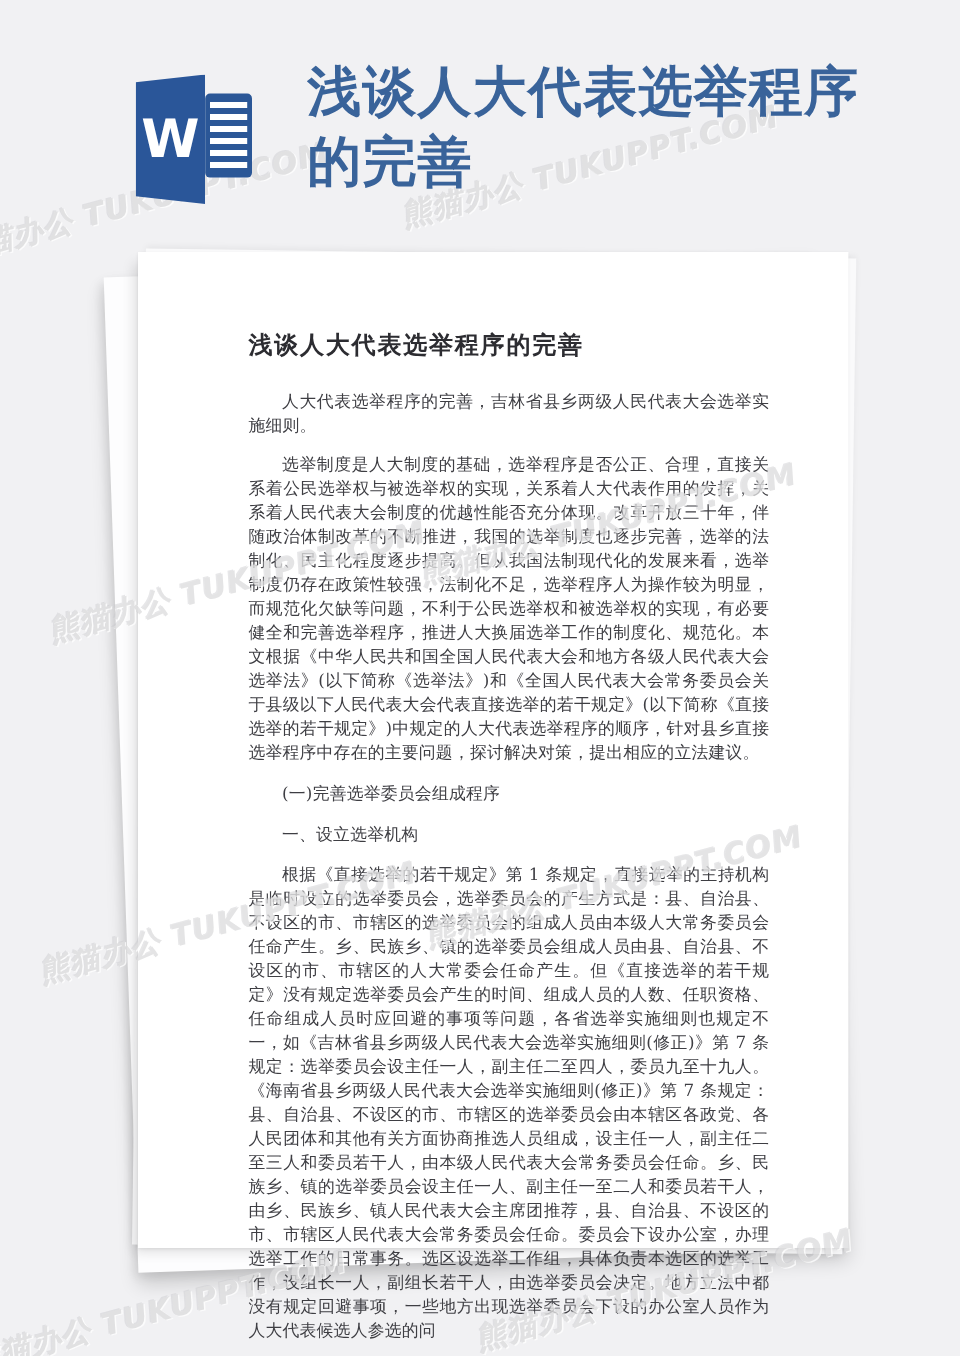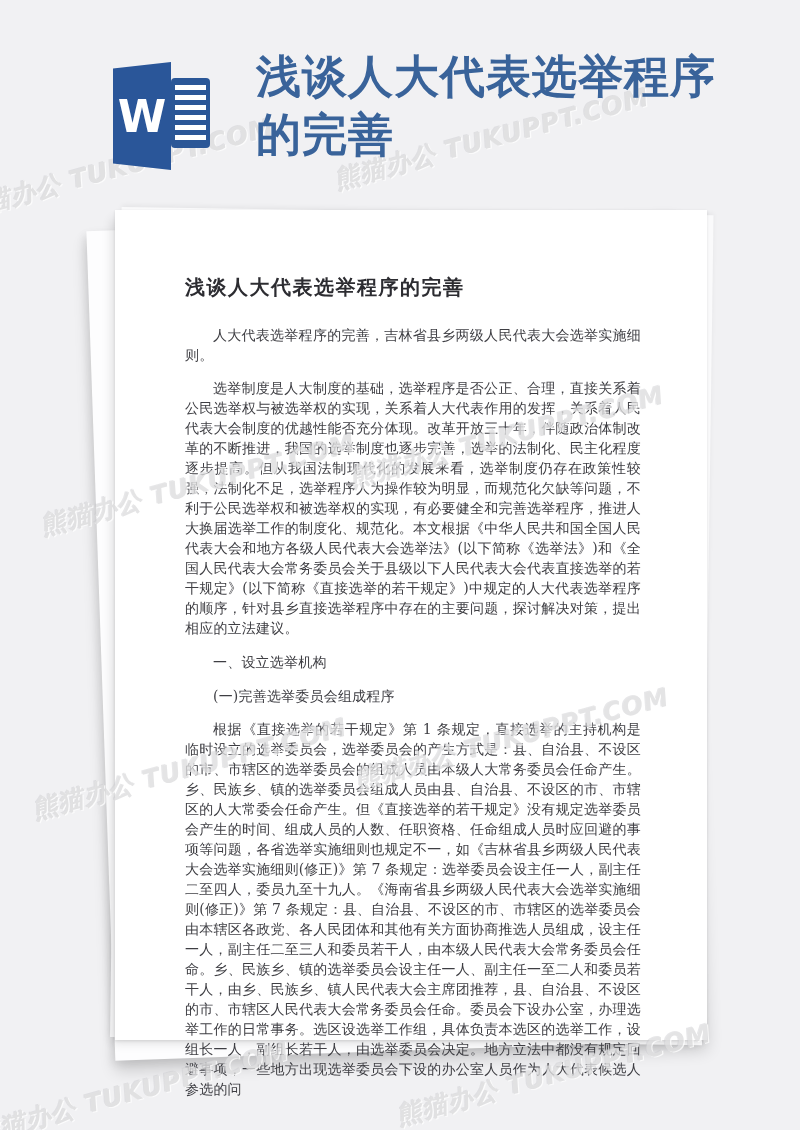--- a/index.html
+++ b/index.html
@@ -54,21 +54,21 @@
   .sheet-mid{
     background:#fafafb;
     transform-origin:0 100%;
     transform:translate(-5px,-3px) rotate(0.8deg);
     box-shadow:0 -2px 5px rgba(0,0,0,0.05);
     z-index:2;
   }
   .page{
     z-index:3;
     box-shadow:0 1px 3px rgba(0,0,0,0.10),-6px 6px 10px -3px rgba(0,0,0,0.12);
-    padding:64px 66px 0 70px;
+    padding:64px 66px 0 92px;
     box-sizing:border-box;
   }
   .doc-title{
     margin:0 0 24px 0;
     font-size:20px;font-weight:700;letter-spacing:1.5px;
     color:#2c2c31;
   }
   .para,.heading{
     margin:0 0 13px 0;
     font-size:14px;line-height:20px;
@@ -131,19 +131,19 @@
     </h1>
   </div>
 
   <div class="paper-stack">
     <div class="sheet sheet-back"></div>
     <div class="sheet sheet-mid"></div>
     <div class="sheet page">
       <h2 class="doc-title">浅谈人大代表选举程序的完善</h2>
       <p class="para">人大代表选举程序的完善，吉林省县乡两级人民代表大会选举实施细则。</p>
       <p class="para">选举制度是人大制度的基础，选举程序是否公正、合理，直接关系着公民选举权与被选举权的实现，关系着人大代表作用的发挥，关系着人民代表大会制度的优越性能否充分体现。改革开放三十年，伴随政治体制改革的不断推进，我国的选举制度也逐步完善，选举的法制化、民主化程度逐步提高。但从我国法制现代化的发展来看，选举制度仍存在政策性较强，法制化不足，选举程序人为操作较为明显，而规范化欠缺等问题，不利于公民选举权和被选举权的实现，有必要健全和完善选举程序，推进人大换届选举工作的制度化、规范化。本文根据《中华人民共和国全国人民代表大会和地方各级人民代表大会选举法》(以下简称《选举法》)和《全国人民代表大会常务委员会关于县级以下人民代表大会代表直接选举的若干规定》(以下简称《直接选举的若干规定》)中规定的人大代表选举程序的顺序，针对县乡直接选举程序中存在的主要问题，探讨解决对策，提出相应的立法建议。</p>
+      <p class="heading">(一)完善选举委员会组成程序</p>
       <p class="heading">一、设立选举机构</p>
-      <p class="heading">(一)完善选举委员会组成程序</p>
       <p class="para">根据《直接选举的若干规定》第 1 条规定，直接选举的主持机构是临时设立的选举委员会，选举委员会的产生方式是：县、自治县、不设区的市、市辖区的选举委员会的组成人员由本级人大常务委员会任命产生。乡、民族乡、镇的选举委员会组成人员由县、自治县、不设区的市、市辖区的人大常委会任命产生。但《直接选举的若干规定》没有规定选举委员会产生的时间、组成人员的人数、任职资格、任命组成人员时应回避的事项等问题，各省选举实施细则也规定不一，如《吉林省县乡两级人民代表大会选举实施细则(修正)》第 7 条规定：选举委员会设主任一人，副主任二至四人，委员九至十九人。《海南省县乡两级人民代表大会选举实施细则(修正)》第 7 条规定：县、自治县、不设区的市、市辖区的选举委员会由本辖区各政党、各人民团体和其他有关方面协商推选人员组成，设主任一人，副主任二至三人和委员若干人，由本级人民代表大会常务委员会任命。乡、民族乡、镇的选举委员会设主任一人、副主任一至二人和委员若干人，由乡、民族乡、镇人民代表大会主席团推荐，县、自治县、不设区的市、市辖区人民代表大会常务委员会任命。委员会下设办公室，办理选举工作的日常事务。选区设选举工作组，具体负责本选区的选举工作，设组长一人，副组长若干人，由选举委员会决定。地方立法中都没有规定回避事项，一些地方出现选举委员会下设的办公室人员作为人大代表候选人参选的问</p>
     </div>
   </div>
 
 </div>
 
 </body></html>

